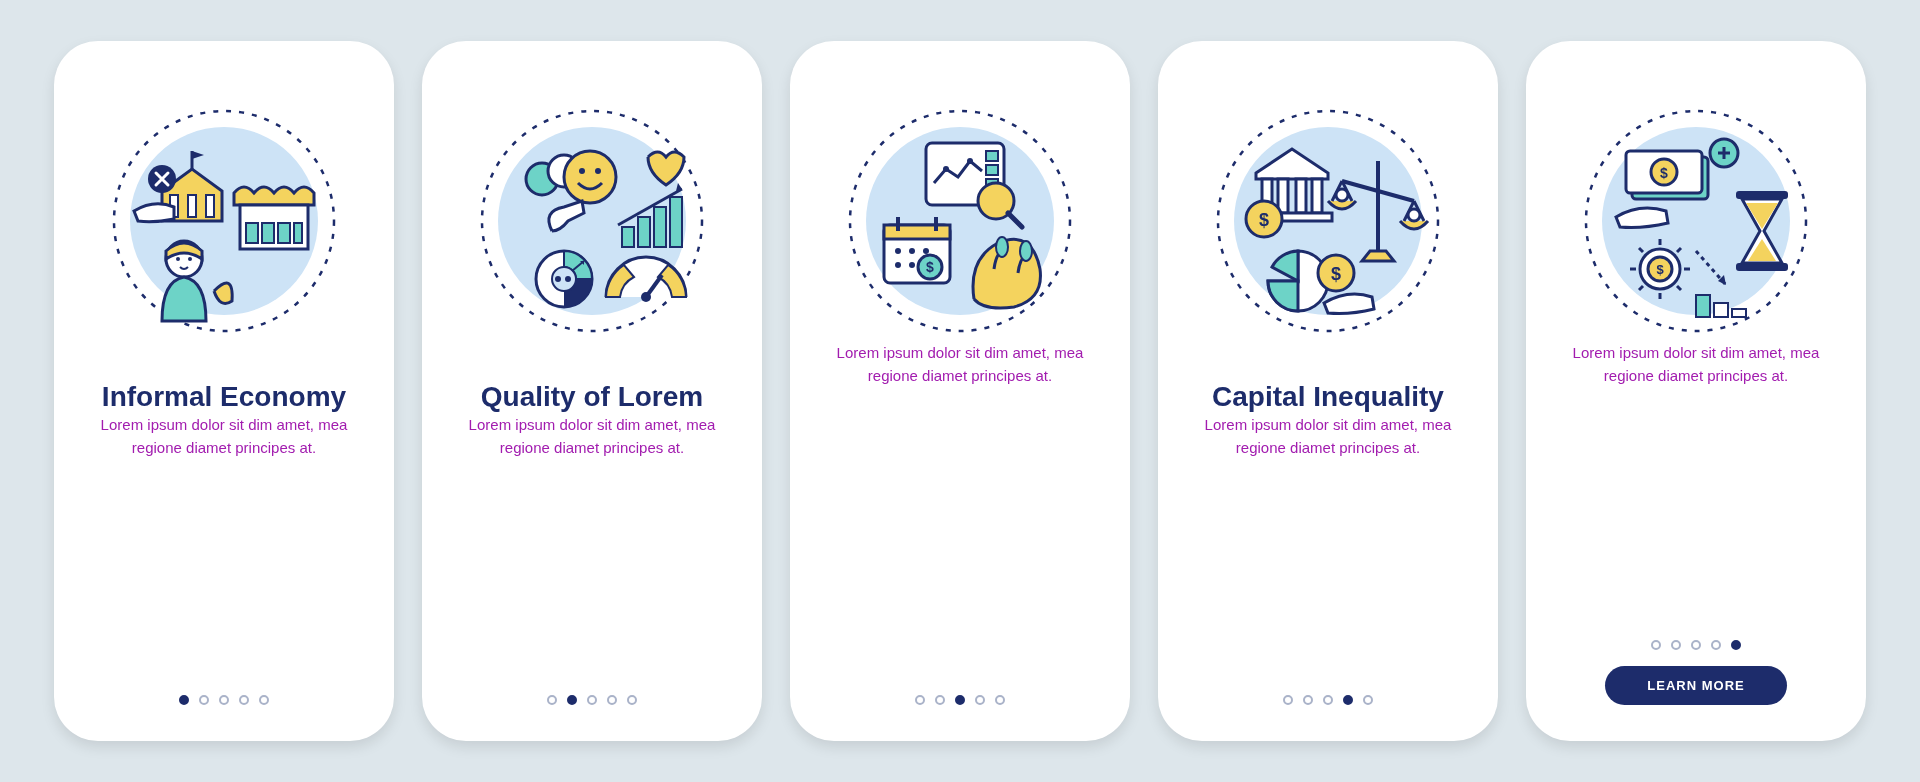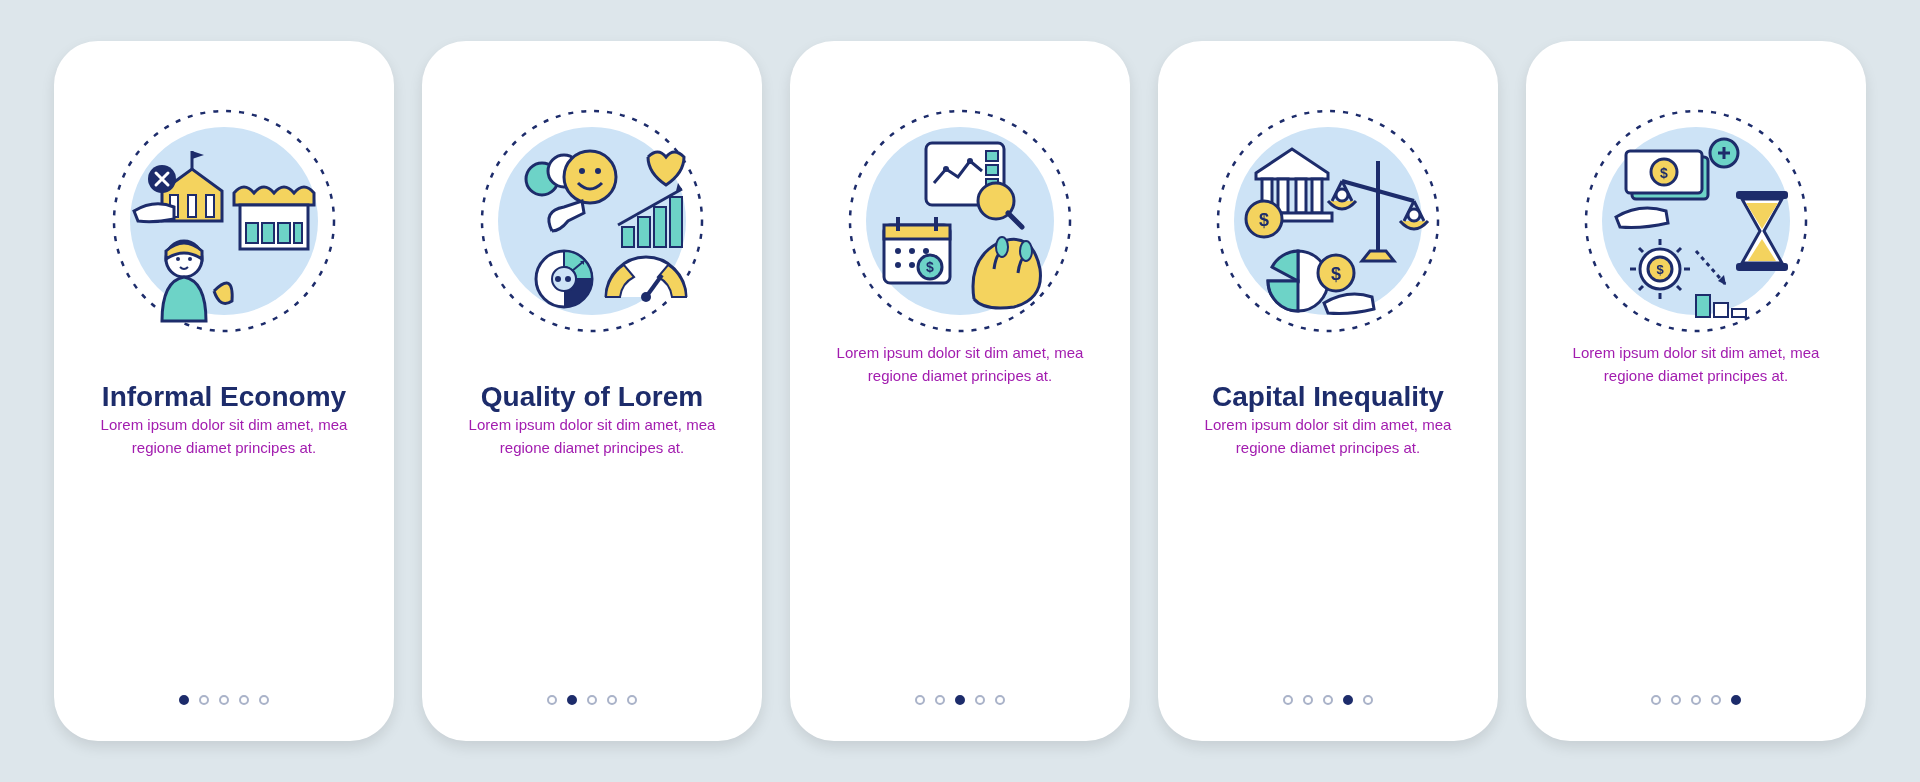--- a/index.html
+++ b/index.html
@@ -365,14 +365,15 @@
   </div>
   <p class="desc">Lorem ipsum dolor sit dim amet, mea regione diamet principes at.</p>
   <div class="footer-area">
     <div class="dots">
       <span class="dot"></span>
       <span class="dot"></span>
       <span class="dot"></span>
       <span class="dot"></span>
       <span class="dot active"></span>
     </div>
+    <button class="learn-btn">LEARN MORE</button>
   </div>
 </div>
 
 </body></html>

